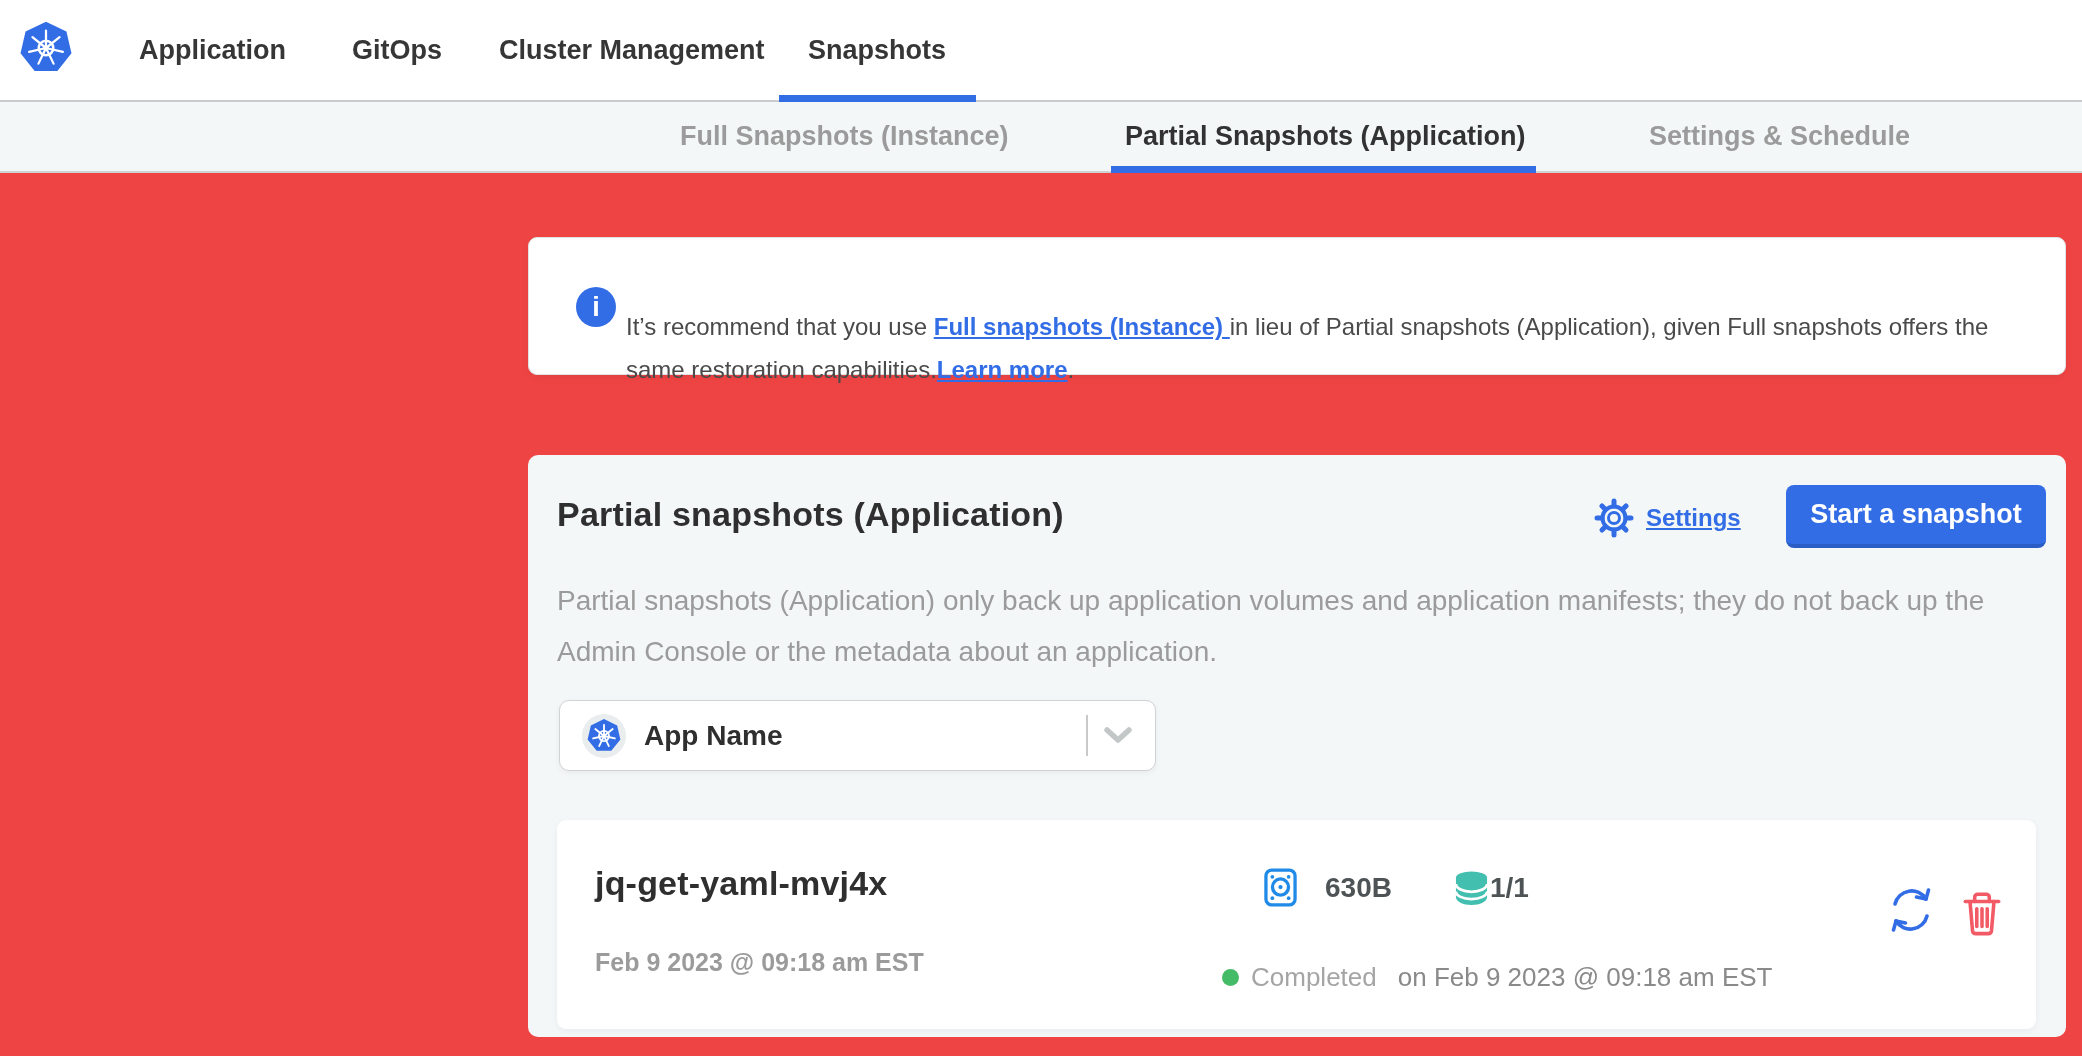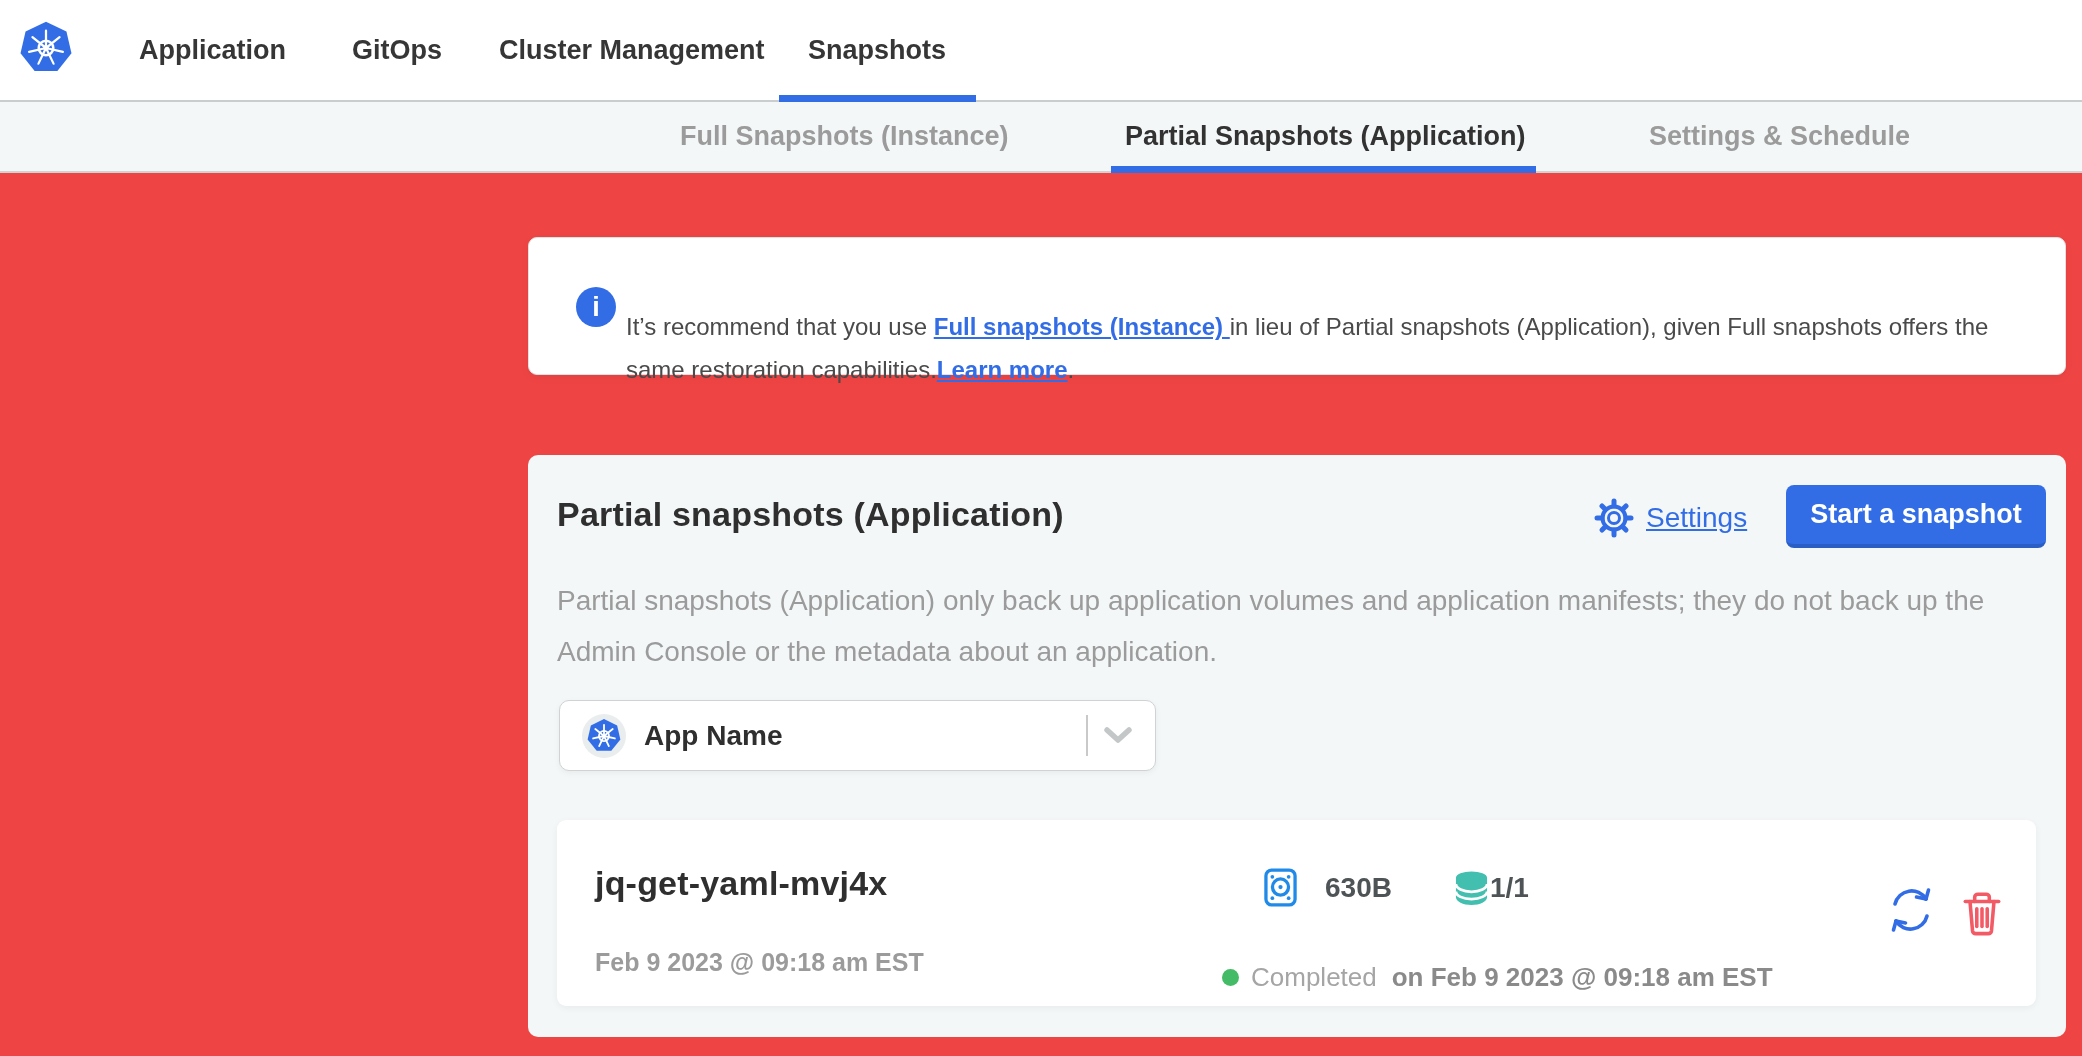--- a/index.html
+++ b/index.html
@@ -38,52 +38,52 @@
     font-size:24px; line-height:43px; color:#4a4a4a;margin-top:40px; }
   .blue-link { color:#326de6; font-weight:bold; text-decoration:underline; cursor:pointer; }
 
   
   .panel { position:absolute; left:528px; top:455px; width:1538px; height:582px;
     background:#f3f7f8; border-radius:10px; }
   .panel-title { position:absolute; left:29px; top:40px; font-size:34px;
     font-weight:bold; color:#2f2f2f; letter-spacing:.2px; }
   .settings-link { position:absolute; left:1066px; top:43px; display:flex;
     align-items:center; gap:12px; cursor:pointer; }
-  .settings-label { color:#326de6; font-weight:normal; font-size:28px; text-decoration:underline; }
+  .settings-label { color:#326de6; font-weight:bold; font-size:24px; text-decoration:underline; }
   .primary-btn { position:absolute; left:1250px; top:30px; width:260px; height:63px;
     background:#326de6; color:#fff; font-family:inherit; font-size:27px; font-weight:bold;
     border:none; border-bottom:4px solid #2b5ec5; border-radius:8px; cursor:pointer;margin-left:8px; }
   .panel-desc { position:absolute; left:29px; top:120px; width:1479px;
     font-size:28px; line-height:51px; color:#9b9b9b; }
 
   
   .app-select { position:absolute; left:31px; top:245px; width:597px; height:71px;
     background:#fff; border:1px solid #cfd3d4; border-radius:10px;
     box-shadow:0 2px 6px rgba(0,0,0,.05); display:flex; align-items:center;
     padding-left:22px; cursor:pointer; }
   .app-badge { width:44px; height:44px; border-radius:50%; background:#e9edee;
     display:flex; align-items:center; justify-content:center; }
   .app-name { margin-left:18px; font-size:28px; font-weight:bold; color:#2f2f2f; }
   .select-divider { position:absolute; left:526px; top:14px; bottom:14px; width:2px; background:#c9c9c9; }
   .select-chevron { position:absolute; right:22px; top:26px; }
 
   
-  .snapshot-card { position:absolute; left:29px; top:365px; width:1479px; height:186px;
+  .snapshot-card { position:absolute; left:29px; top:365px; width:1479px; height:209px;
     background:#fff; border-radius:9px; box-shadow:0 2px 7px rgba(0,0,0,.05); }
   .snap-name { position:absolute; left:38px; top:44px; font-size:34px;
     font-weight:bold; color:#2f2f2f; letter-spacing:.2px; }
   .snap-date { position:absolute; left:38px; top:128px; font-size:25px;
     font-weight:bold; color:#9b9b9b; }
   .snap-size { position:absolute; left:680px; top:48px; display:flex; align-items:center; gap:28px;padding-left:27px; }
   .snap-volumes { position:absolute; left:896px; top:50px; display:flex; align-items:center; gap:0; }
   .metric-value { font-size:28px; font-weight:bold; color:#4e5356; }
   .snap-status { position:absolute; left:665px; top:142px; display:flex; align-items:center; gap:12px; }
   .status-dot { width:17px; height:17px; border-radius:50%; background:#44bb66; }
   .status-label { font-size:26px; color:#a5a5a5; }
-  .status-detail { font-size:26px; font-weight:bold; color:#8a8a8a; margin-left:3px; }
+  .status-detail { font-size:26px; font-weight:normal; color:#8a8a8a; margin-left:9px; }
   .action-restore { position:absolute; left:1328px; top:64px; cursor:pointer; }
   .action-trash { position:absolute; left:1404px; top:70px; cursor:pointer; }
 </style>
 </head>
 <body>
 
 <div class="page">
 
   <header class="topnav">
     <div class="logo">

